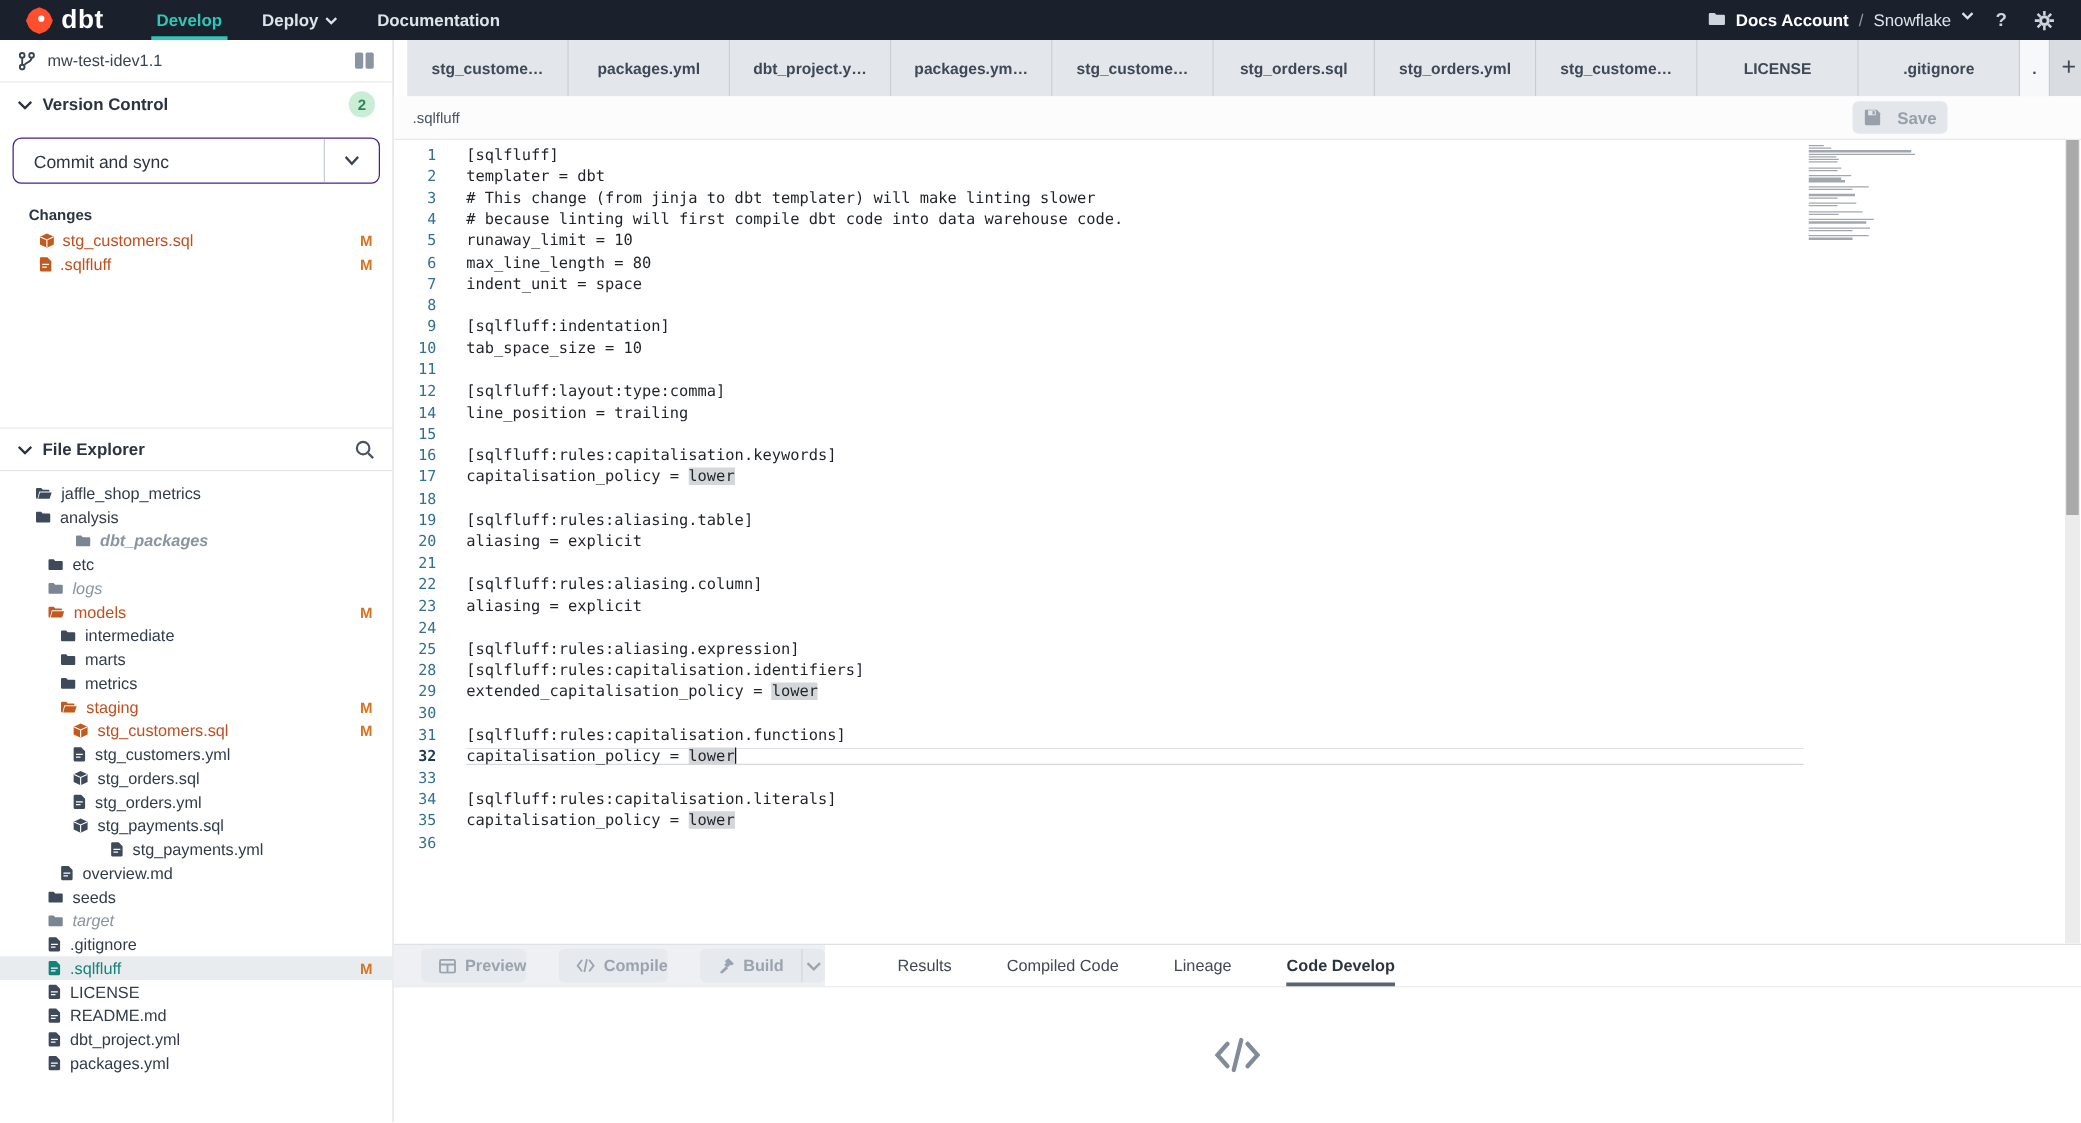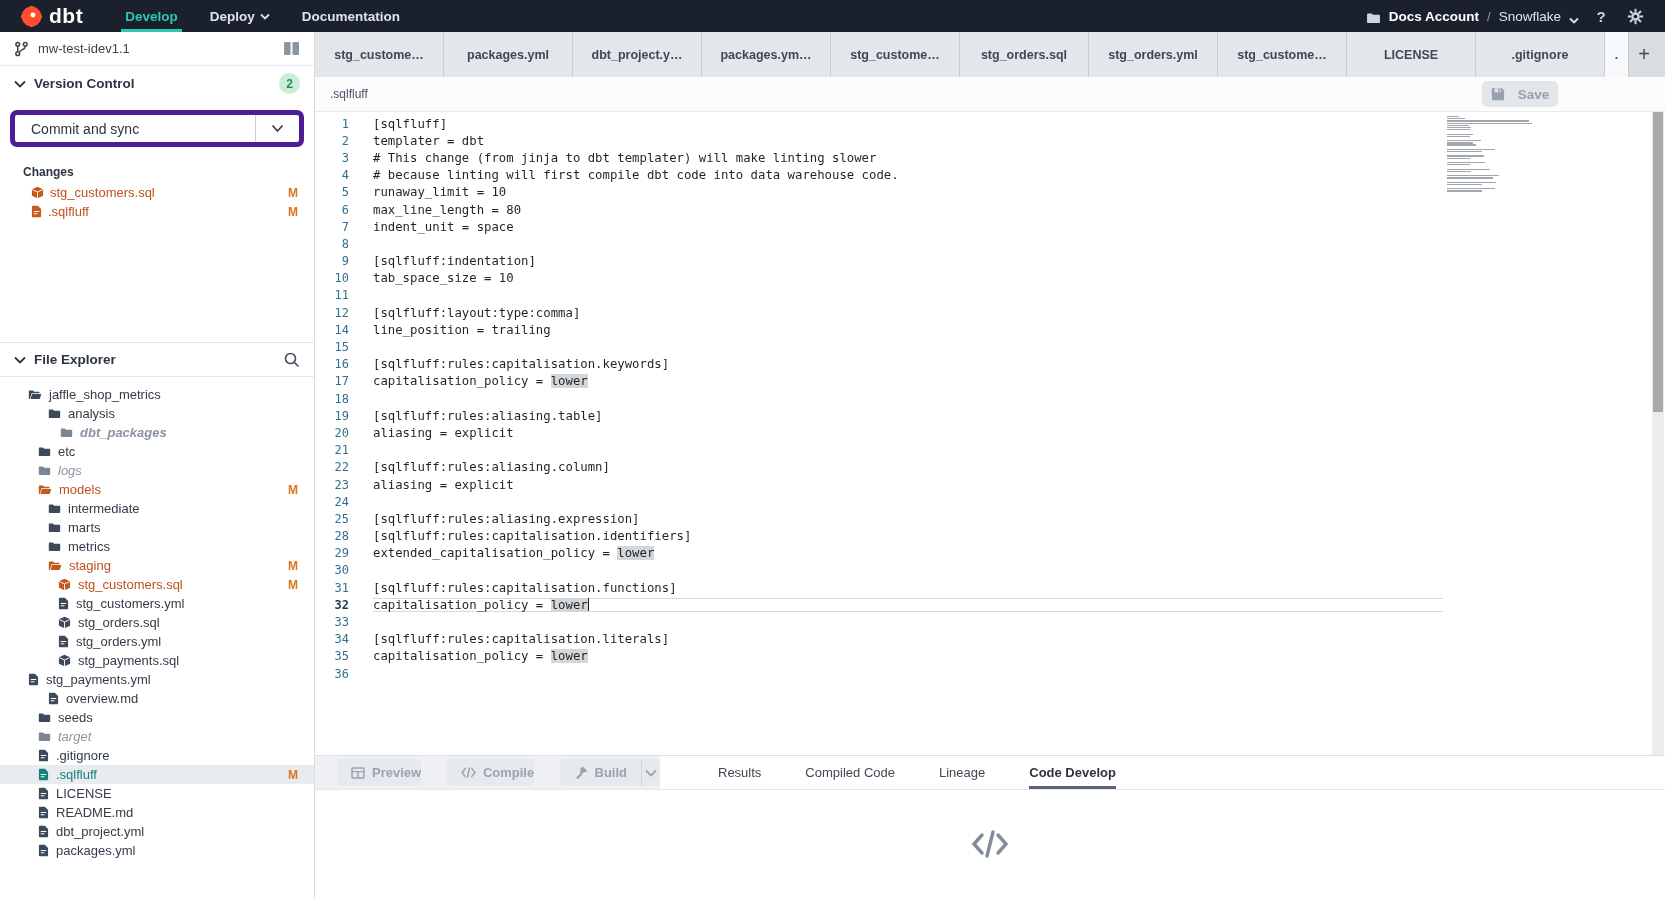--- a/index.html
+++ b/index.html
@@ -12,40 +12,40 @@
             display:flex; align-items:stretch; }
   .brand { display:flex; align-items:center; gap:6px; padding:0 26px 0 20px; }
   .brand-text { color:#fff; font-weight:700; font-size:21px; letter-spacing:.5px; }
   .nav-items { display:flex; align-items:stretch; }
   .nav-item { display:flex; align-items:center; gap:5px; padding:0 16px; font-size:13.5px;
               font-weight:600; color:#dfe3e9; position:relative; cursor:pointer; }
   .nav-item.active { color:#2cc7b6; }
   .nav-item.active::after { content:""; position:absolute; left:12px; right:12px; bottom:0;
                             height:3px; background:#2cc7b6; }
   .topnav-right { margin-left:auto; display:flex; align-items:center; gap:10px; padding-right:18px; }
-  .acct { display:flex; align-items:flex-end; gap:8px; font-size:13.5px; color:#dfe3e9; cursor:pointer; }
+  .acct { display:flex; align-items:flex-start; gap:8px; font-size:13.5px; color:#dfe3e9; cursor:pointer; }
   .acct b { color:#fff; font-weight:700; }
   .acct .sep { color:#8d97a3; }
   .icon-btn { color:#cfd5dd; display:flex; align-items:center; justify-content:center;
               width:24px; height:24px; cursor:pointer; font-weight:700; font-size:15px; }
   svg { display:block; }
 
   
   .sidebar { position:absolute; top:32px; left:0; width:315px; bottom:0; background:#fff;
              border-right:1px solid #d8dce1; overflow:hidden; }
   .branch-row { height:34px; display:flex; align-items:center; gap:9px; padding:0 14px;
                 border-bottom:1px solid #e7eaee; color:#3a4350; font-size:13px; }
   .branch-row .grow { flex:1; }
   .sec-header { height:35px; display:flex; align-items:center; gap:8px; padding:0 14px;
                 font-size:13.5px; font-weight:700; color:#2b3440; cursor:pointer; }
   .badge-green { margin-left:auto; width:21px; height:21px; border-radius:50%; background:#c9eed5;
                  color:#35845c; font-size:12px; font-weight:600; display:flex; align-items:center;
                  justify-content:center; }
   .commit-wrap { padding:9px 10px 12px 10px; }
-  .commit-btn { height:37px; border:5px solid #4c1d95; border-radius:7px; background:#fff;
+  .commit-btn { height:37px; border:1px solid #4c1d95; border-radius:7px; background:#fff;
                 display:flex; align-items:stretch; overflow:hidden; cursor:pointer; }
   .commit-label { flex:1; display:flex; align-items:center; padding-left:16px; font-size:14px; color:#2b3440; }
   .commit-caret { width:44px; border-left:1px solid #c7cdd5; display:flex; align-items:center;
                   justify-content:center; color:#3a4350; }
   .changes-label { padding:6px 0 4px 23px; font-size:12px; font-weight:700; color:#2b3440; }
   .change-item { height:19px; display:flex; align-items:center; gap:6px; padding-left:31px;
                  font-size:13px; color:#bf4f1f; position:relative; cursor:pointer; }
   .m-badge { position:absolute; right:16px; color:#d9731f; font-weight:700; font-size:12px; }
   .vc-spacer { height:121px; }
   .fe-header { border-top:1px solid #e6e9ec; border-bottom:1px solid #e6e9ec; }
@@ -56,21 +56,21 @@
   .tree-row .ticon { flex:none; display:flex; color:#3e4a59; }
   .tree-row.st-muted { color:#8a94a0; font-style:italic; }
   .tree-row.st-muted .ticon { color:#7b8694; }
   .tree-row.st-modified { color:#bf4f1f; }
   .tree-row.st-modified .ticon { color:#c25a1e; }
   .tree-row.st-selected { background:#e9ecef; color:#12837a; }
   .tree-row.st-selected .ticon { color:#12837a; }
 
   
   .main { position:absolute; top:32px; left:315px; right:0; bottom:0; }
-  .tabbar { height:45px; background:#d9dde2; display:flex; align-items:stretch; overflow:hidden; }
+  .tabbar { height:45px; background:#d9dde2; display:flex; align-items:stretch; overflow:hidden;margin-left:11px; }
   .tab { width:129px; flex:none; background:#e3e6ea; border-right:1px solid #c9ced5;
          display:flex; align-items:center; justify-content:center; font-size:12.5px; font-weight:600;
          color:#3e4856; padding:0 10px; white-space:nowrap; overflow:hidden; cursor:pointer; }
   .tab-mini { width:24px; flex:none; background:#f7f8fa; border-right:1px solid #c9ced5;
               display:flex; align-items:center; justify-content:center; font-size:12.5px; font-weight:600;
               color:#3e4856; cursor:pointer; }
   .tab-plus { width:30px; flex:none; display:flex; align-items:center; justify-content:center;
               font-size:20px; color:#3e4856; cursor:pointer; }
 
   .edheader { height:35px; background:#fcfcfd; border-bottom:1px solid #e9ebee; display:flex;
@@ -289,21 +289,21 @@
           <span class="ticon">
             <svg width="14" height="11" viewBox="0 0 17 13">
               <path d="M1 2.5 a1 1 0 0 1 1-1 h4 l1.6 1.6 H13 a1 1 0 0 1 1 1 V5 H4.2 L2.4 12 H2 a1 1 0 0 1 -1-1 Z" fill="currentColor"></path>
               <path d="M4.8 5.8 H16.2 L14.2 12 H3.1 Z" fill="currentColor"></path>
             </svg>
           </span>
           <span>jaffle_shop_metrics</span>
 
         </div>
 
-        <div class="tree-row" style="padding-left: 48px; text-align: center;">
+        <div class="tree-row" style="padding-left: 28px; text-align: center;">
           <span class="ticon">
             <svg width="13" height="11" viewBox="0 0 16 13">
               <path d="M1 2.5 a1 1 0 0 1 1-1 h4 l1.6 1.6 H14 a1 1 0 0 1 1 1 V11 a1 1 0 0 1 -1 1 H2 a1 1 0 0 1 -1-1 Z" fill="currentColor"></path>
             </svg>
           </span>
           <span>analysis</span>
 
         </div>
 
         <div class="tree-row st-muted" style="padding-left: 60px; font-weight: bold;">
@@ -448,21 +448,21 @@
               <path d="M7 .8 L13 3.6 L13 10.4 L7 13.2 L1 10.4 L1 3.6 Z" fill="currentColor"></path>
               <g stroke="#fff" stroke-width="1" fill="none">
                 <path d="M1.4 3.9 L7 6.4 L12.6 3.9 M7 6.4 V13"></path>
               </g>
             </svg>
           </span>
           <span>stg_payments.sql</span>
 
         </div>
 
-        <div class="tree-row" style="padding-left: 28px;">
+        <div class="tree-row" style="padding-left: 88px;">
           <span class="ticon">
             <svg width="11" height="13" viewBox="0 0 12 14">
               <path d="M1 1.8 a1 1 0 0 1 1-1 h5.5 L11 4.3 V12.2 a1 1 0 0 1 -1 1 H2 a1 1 0 0 1 -1-1 Z" fill="currentColor"></path>
               <g stroke="#fff" stroke-width="1.1">
                 <line x1="3" y1="7" x2="9" y2="7"></line>
                 <line x1="3" y1="9.5" x2="7" y2="9.5"></line>
               </g>
             </svg>
           </span>
           <span>stg_payments.yml</span>

